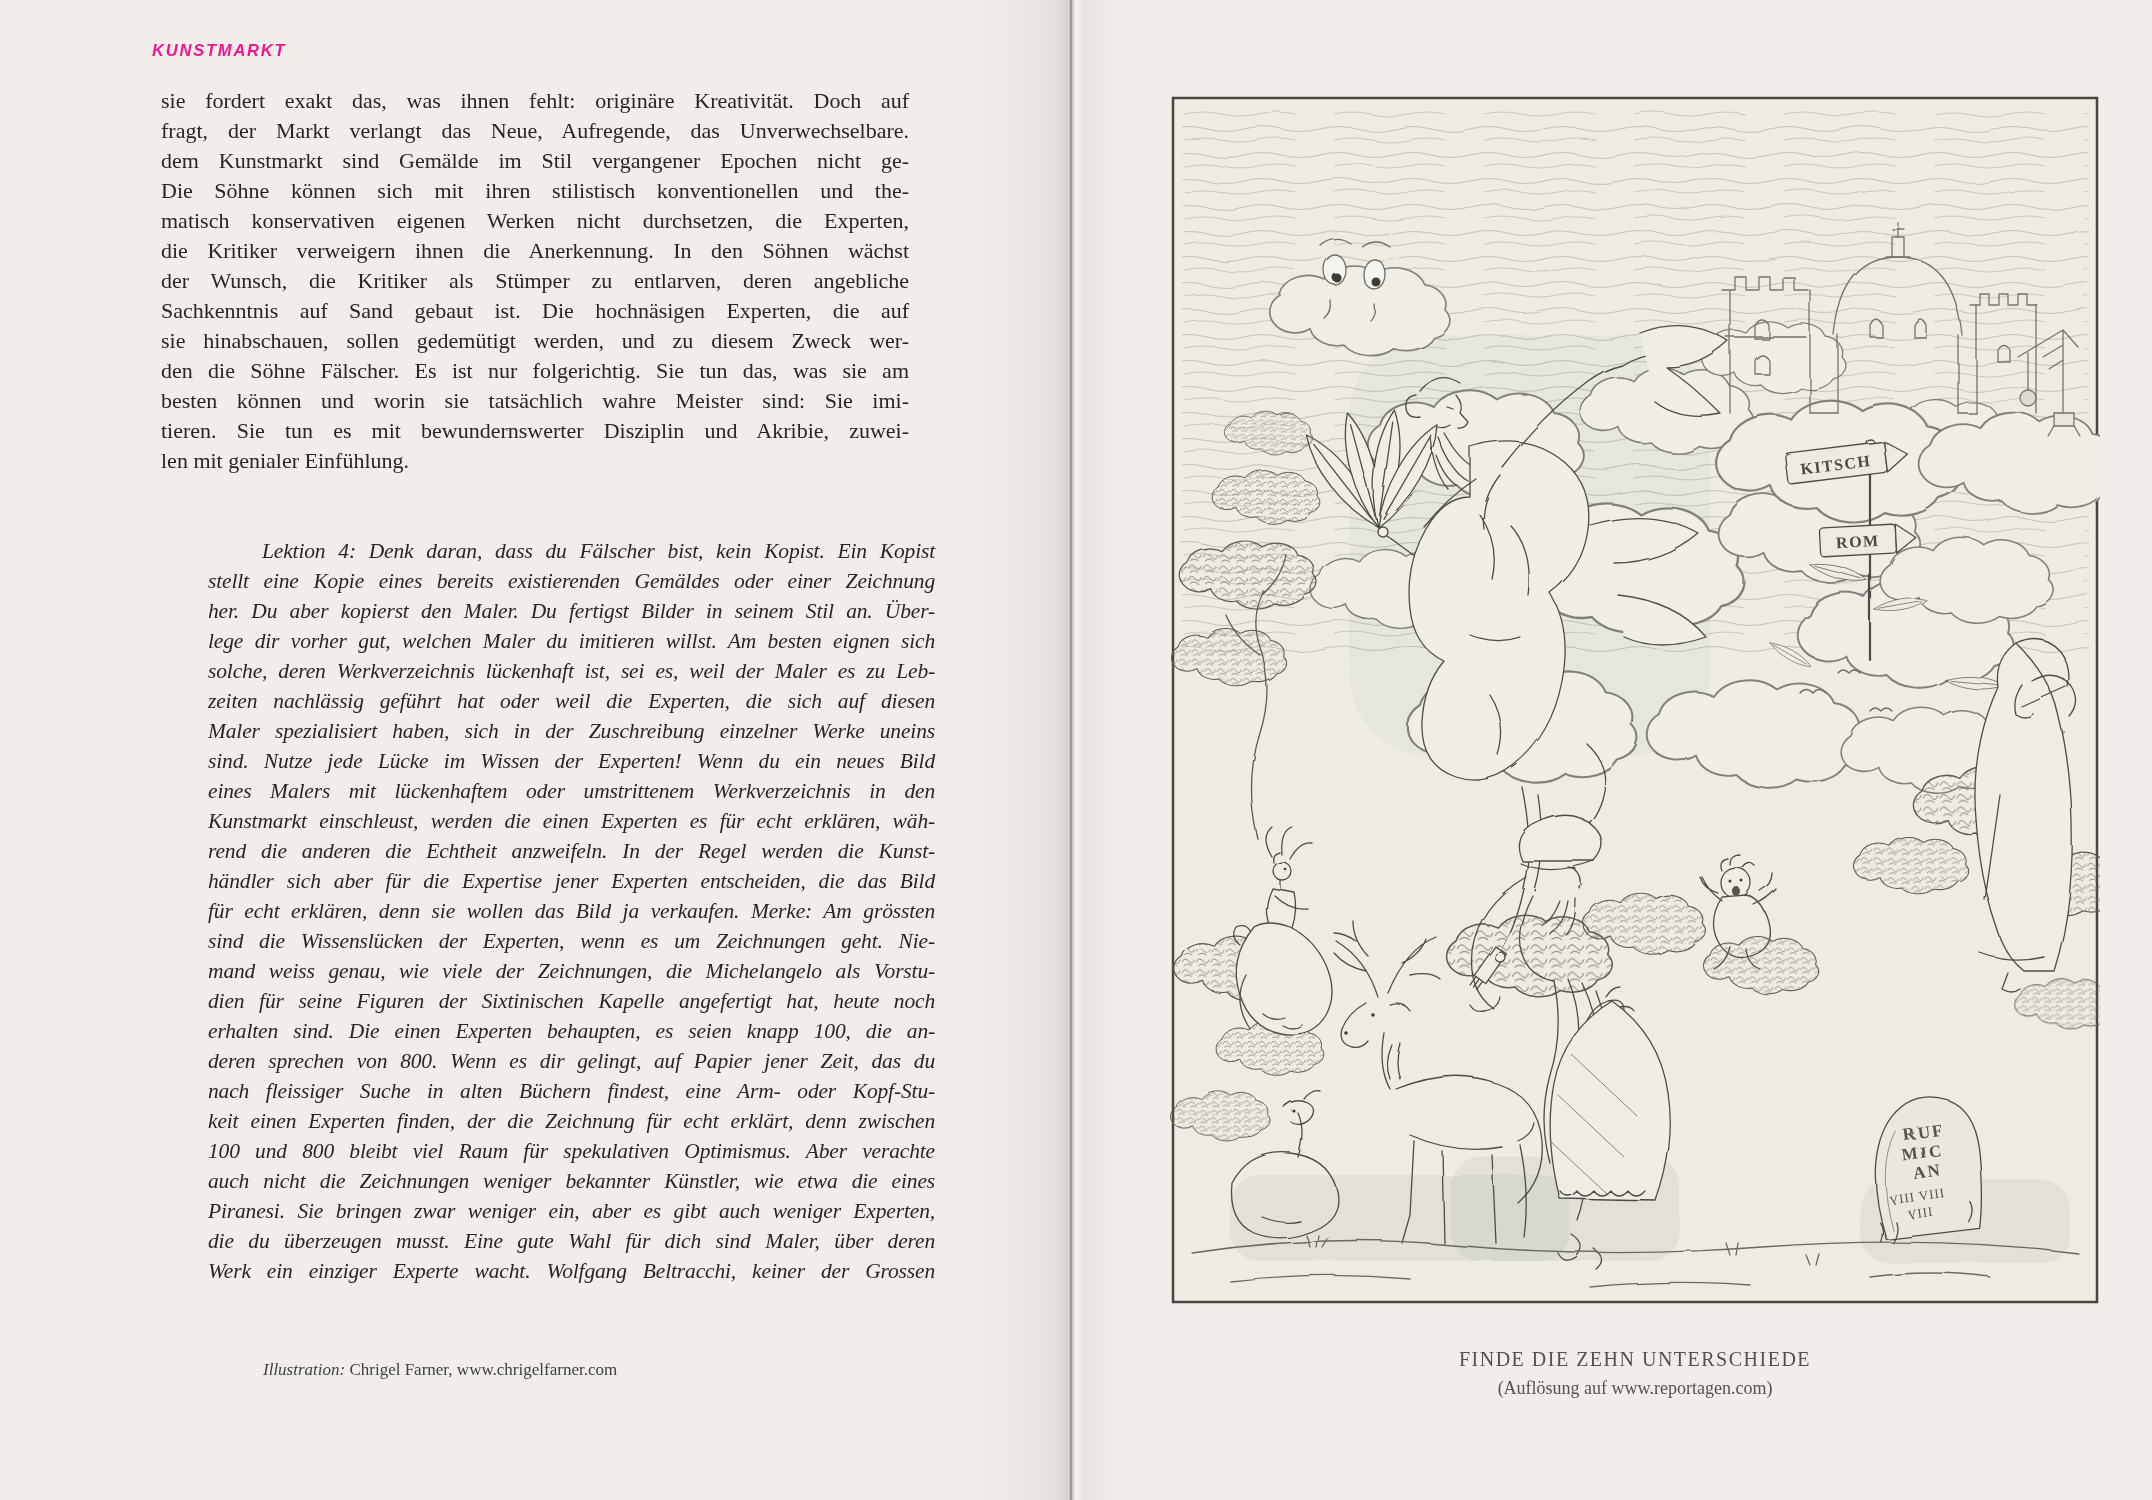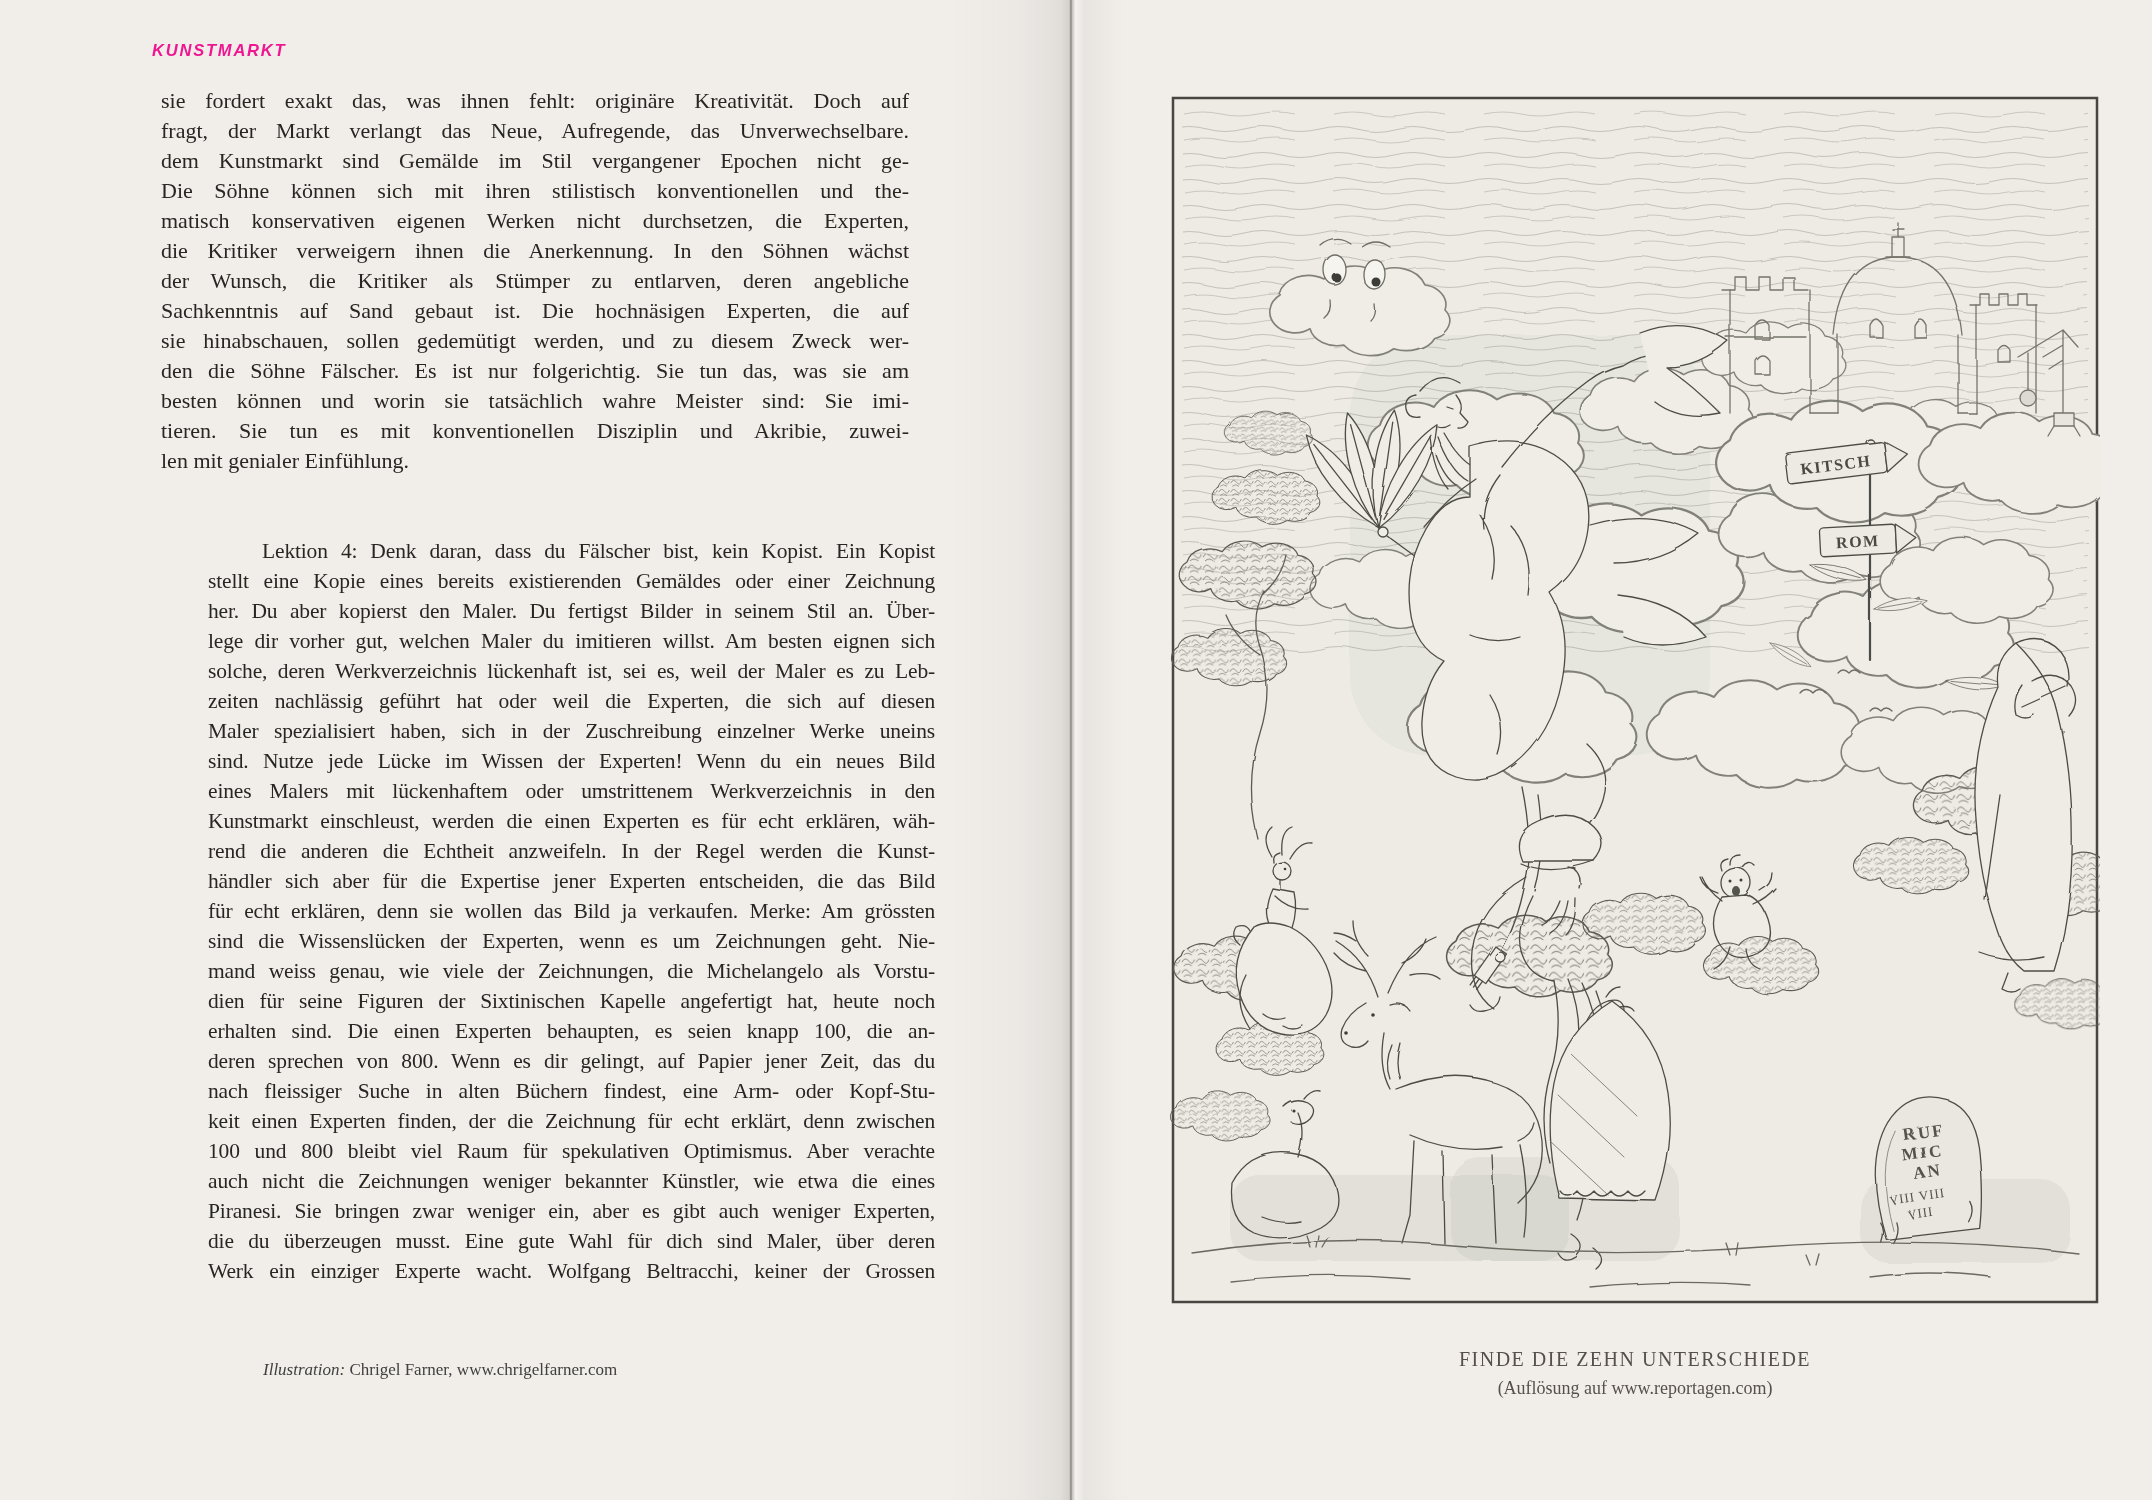--- a/index.html
+++ b/index.html
@@ -18,21 +18,21 @@
       rgba(40,36,30,0.22) 50.9%,
       rgba(255,255,255,0.28) 52.3%,
       rgba(70,64,54,0.05) 56%,
       rgba(70,64,54,0) 72%);}
   
   .kicker{position:absolute;left:152px;top:41px;width:790px;text-align:left;
     font-family:"Liberation Sans",sans-serif;font-style:italic;font-weight:bold;
     font-size:16.5px;letter-spacing:1.8px;color:#ee1691;}
   .roman{position:absolute;left:161px;top:86px;width:748px;font-size:22px;line-height:30px;}
   .lesson{position:absolute;left:208px;top:536px;width:727px;font-size:21.5px;line-height:30px;
-    letter-spacing:-0.15px;}
+    font-style:italic;letter-spacing:-0.15px;}
   .ln{white-space:nowrap;text-align:justify;text-align-last:justify;}
   .roman .ln:last-child{text-align-last:left;}
   .lesson .ln:first-child{padding-left:54px;}
   .credit{position:absolute;left:263px;top:1360px;font-size:17px;color:#404040;}
   .credit .cl-label{font-style:italic;}
   
   .illu{position:absolute;left:99px;top:95px;width:930px;height:1210px;}
   .caption{position:absolute;left:99px;top:1344px;width:930px;text-align:center;color:#55514a;}
   .cap1{font-size:20px;letter-spacing:1.5px;line-height:30px;}
   .cap2{font-size:18px;line-height:28px;}
@@ -52,21 +52,21 @@
         <div class="ln">fragt, der Markt verlangt das Neue, Aufregende, das Unverwechselbare.</div>
         <div class="ln">dem Kunstmarkt sind Gemälde im Stil vergangener Epochen nicht ge-</div>
         <div class="ln">Die Söhne können sich mit ihren stilistisch konventionellen und the-</div>
         <div class="ln">matisch konservativen eigenen Werken nicht durchsetzen, die Experten,</div>
         <div class="ln">die Kritiker verweigern ihnen die Anerkennung. In den Söhnen wächst</div>
         <div class="ln">der Wunsch, die Kritiker als Stümper zu entlarven, deren angebliche</div>
         <div class="ln">Sachkenntnis auf Sand gebaut ist. Die hochnäsigen Experten, die auf</div>
         <div class="ln">sie hinabschauen, sollen gedemütigt werden, und zu diesem Zweck wer-</div>
         <div class="ln">den die Söhne Fälscher. Es ist nur folgerichtig. Sie tun das, was sie am</div>
         <div class="ln">besten können und worin sie tatsächlich wahre Meister sind: Sie imi-</div>
-        <div class="ln">tieren. Sie tun es mit konventionellen Disziplin und Akribie, zuwei-</div>
+        <div class="ln">tieren. Sie tun es mit bewundernswerter Disziplin und Akribie, zuwei-</div>
         <div class="ln">len mit genialer Einfühlung.</div>
       </div>
 
     <div class="lesson">
 
     <div class="ln">Lektion 4: Denk daran, dass du Fälscher bist, kein Kopist. Ein Kopist</div>
         <div class="ln">stellt eine Kopie eines bereits existierenden Gemäldes oder einer Zeichnung</div>
         <div class="ln">her. Du aber kopierst den Maler. Du fertigst Bilder in seinem Stil an. Über-</div>
         <div class="ln">lege dir vorher gut, welchen Maler du imitieren willst. Am besten eignen sich</div>
         <div class="ln">solche, deren Werkverzeichnis lückenhaft ist, sei es, weil der Maler es zu Leb-</div>

